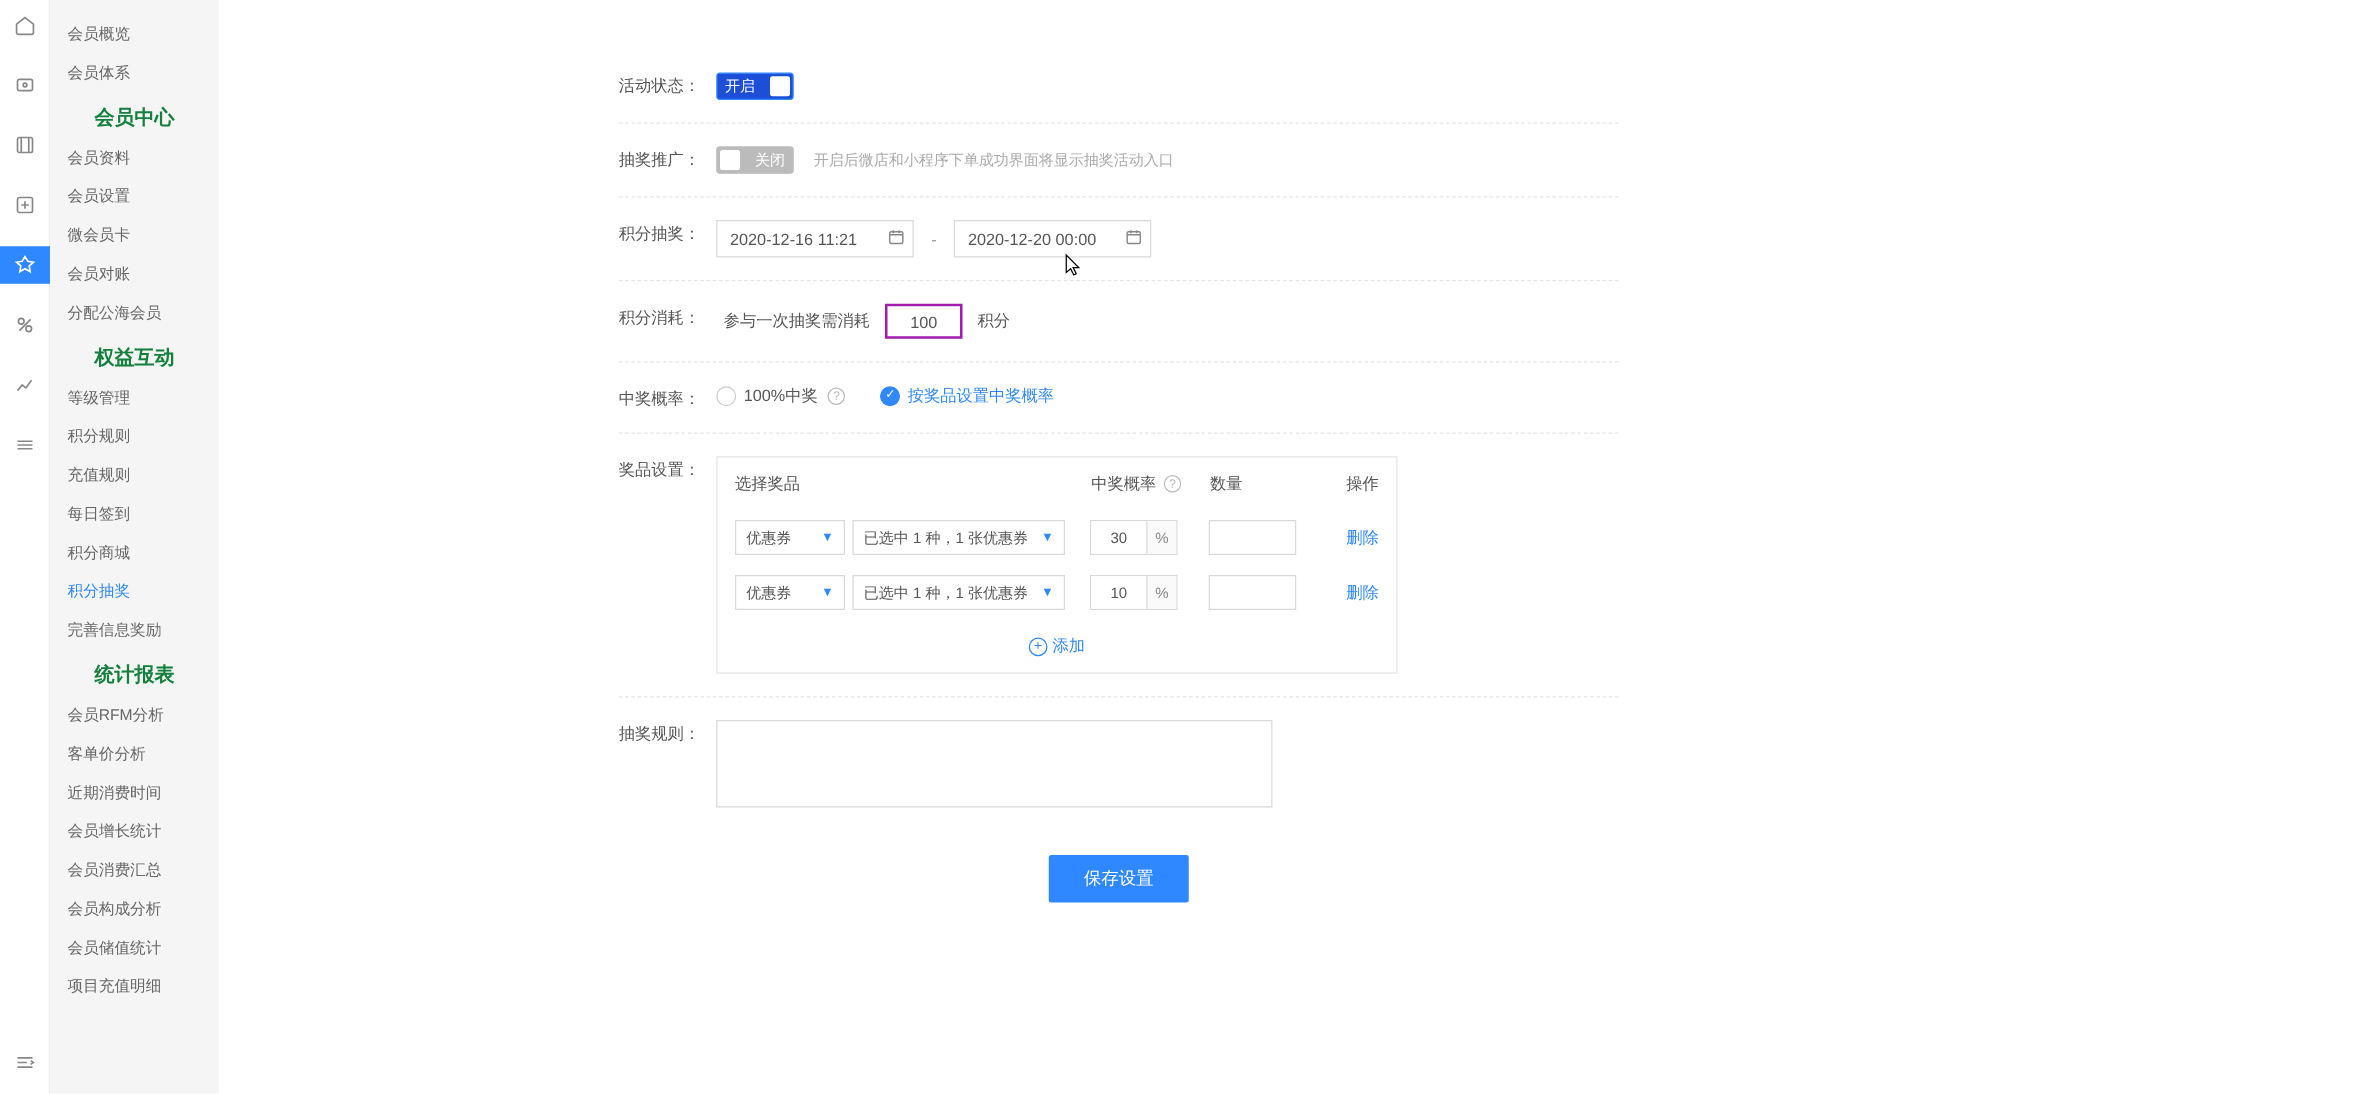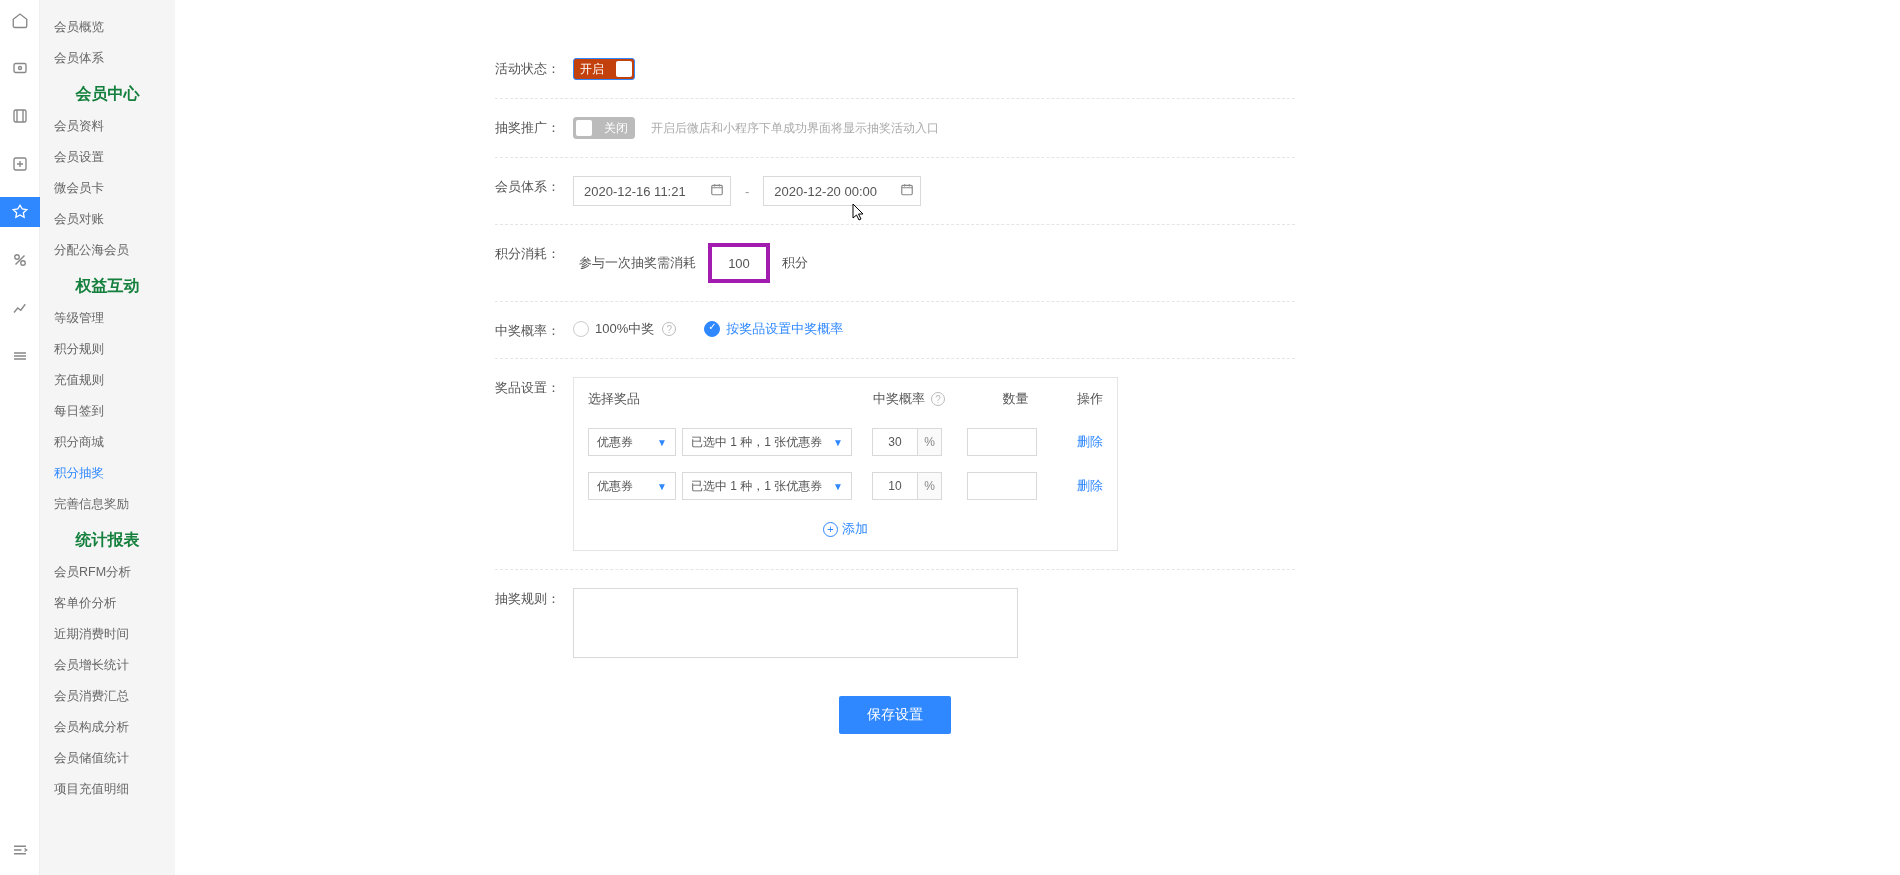--- a/index.html
+++ b/index.html
@@ -27,51 +27,51 @@
 .page-title { font-size: 15px; font-weight: 600; color: #333; }
 .page-link { color: #2f88ff; font-size: 13px; cursor: pointer; }
 
 .form-row { display: flex; align-items: flex-start; padding: 18px 0; border-top: 1px dashed #e5e5e5; }
 .form-row:first-of-type { border-top: none; }
 .form-label { width: 78px; text-align: left; color: #555; font-size: 13px; padding-top: 2px; flex-shrink: 0; }
 .form-control { flex: 1; display: flex; align-items: center; flex-wrap: wrap; gap: 6px; }
 
 
 .toggle { width: 62px; height: 22px; border-radius: 3px; position: relative; border: 1px solid #ccc; background: #fff; display: inline-flex; align-items: center; cursor: pointer; font-size: 12px; }
-.toggle.on { background: #c2410c; border-color: #2f88ff; color: #fff; justify-content: flex-start; padding-left: 6px; }
+.toggle.on { background: #1d4ed8; border-color: #2f88ff; color: #fff; justify-content: flex-start; padding-left: 6px; }
 .toggle.on::after { content: ""; position: absolute; right: 2px; top: 2px; width: 16px; height: 16px; background: #fff; border-radius: 2px; }
 .toggle.off { background: #bbb; border-color: #bbb; color: #fff; justify-content: flex-end; padding-right: 6px; }
 .toggle.off::before { content: ""; position: absolute; left: 2px; top: 2px; width: 16px; height: 16px; background: #fff; border-radius: 2px; }
 
 .hint { color: #aaa; font-size: 12px; margin-left: 10px; }
 
 
 .date-input { position: relative; display: inline-flex; align-items: center; border: 1px solid #d9d9d9; height: 30px; padding: 0 30px 0 10px; font-size: 13px; color: #555; width: 158px; background: #fff; }
 .date-input .cal-icon { position: absolute; right: 6px; top: 50%; transform: translateY(-50%); color: #888; }
 .date-sep { margin: 0 8px; color: #999; }
 
 
-.num-input { border: 4px solid #a21caf; height: 40px; width: 62px; text-align: center; font-size: 13px; color: #555; }
+.num-input { border: 2px solid #a21caf; height: 28px; width: 62px; text-align: center; font-size: 13px; color: #555; }
 .inline-text { color: #555; font-size: 13px; margin: 0 6px; }
 
 
 .radio { display: inline-flex; align-items: center; gap: 6px; cursor: pointer; margin-right: 22px; }
 .radio-dot { width: 16px; height: 16px; border-radius: 50%; border: 1px solid #ccc; background: #fff; position: relative; }
 .radio.checked .radio-dot { border-color: #2f88ff; background: #2f88ff; }
 .radio.checked .radio-dot::after { content: "✓"; position: absolute; color: #fff; font-size: 10px; left: 3px; top: -1px; }
 .radio-label { font-size: 13px; color: #555; }
 .radio.checked .radio-label.link { color: #2f88ff; }
 .help-icon { width: 14px; height: 14px; border-radius: 50%; border: 1px solid #bbb; color: #bbb; font-size: 10px; display: inline-flex; align-items: center; justify-content: center; margin-left: 2px; }
 
 
 .prize-table { border: 1px solid #e5e5e5; width: 545px; }
 .prize-head { display: flex; padding: 12px 14px; font-size: 13px; color: #555; }
 .col-prize { width: 285px; }
 .col-rate { width: 95px; display: flex; align-items: center; gap: 4px; }
-.col-qty { width: 95px; text-align: center; }
+.col-qty { width: 95px; }
 .col-op { flex: 1; text-align: right; }
 .prize-row { display: flex; align-items: center; padding: 8px 14px; gap: 0; }
 .select-box { border: 1px solid #d9d9d9; height: 28px; display: flex; align-items: center; justify-content: space-between; padding: 0 8px; font-size: 12px; color: #555; background: #fff; cursor: pointer; }
 .select-box .caret { color: #2f88ff; font-size: 10px; }
 .sel-type { width: 88px; margin-right: 6px; }
 .sel-detail { width: 170px; margin-right: 20px; }
 .rate-box { display: flex; width: 70px; height: 28px; border: 1px solid #d9d9d9; margin-right: 25px; }
 .rate-box input { border: none; width: 44px; text-align: center; font-size: 12px; color: #555; outline: none; }
 .rate-box .pct { width: 26px; border-left: 1px solid #d9d9d9; display: flex; align-items: center; justify-content: center; font-size: 12px; color: #888; background: #fafafa; }
 .qty-box { width: 70px; height: 28px; border: 1px solid #d9d9d9; margin-right: 25px; }
@@ -196,21 +196,21 @@
         <div class="form-label">抽奖推广：</div>
         <div class="form-control">
           <div class="toggle off">
             <span>关闭</span>
           </div>
           <span class="hint">开启后微店和小程序下单成功界面将显示抽奖活动入口</span>
         </div>
       </div>
 
       <div class="form-row">
-        <div class="form-label">会员体系：</div>
+        <div class="form-label">积分抽奖：</div>
         <div class="form-control">
           <div class="date-input">
             <span>2020-12-16 11:21</span>
             <span class="cal-icon">
               <svg width="14" height="14" viewBox="0 0 24 24" fill="none" stroke="currentColor" stroke-width="2">
                   <rect x="3" y="5" width="18" height="16" rx="2"></rect>
                   <path d="M3 9h18M8 3v4M16 3v4"></path>
                 </svg>
             </span>
           </div>

